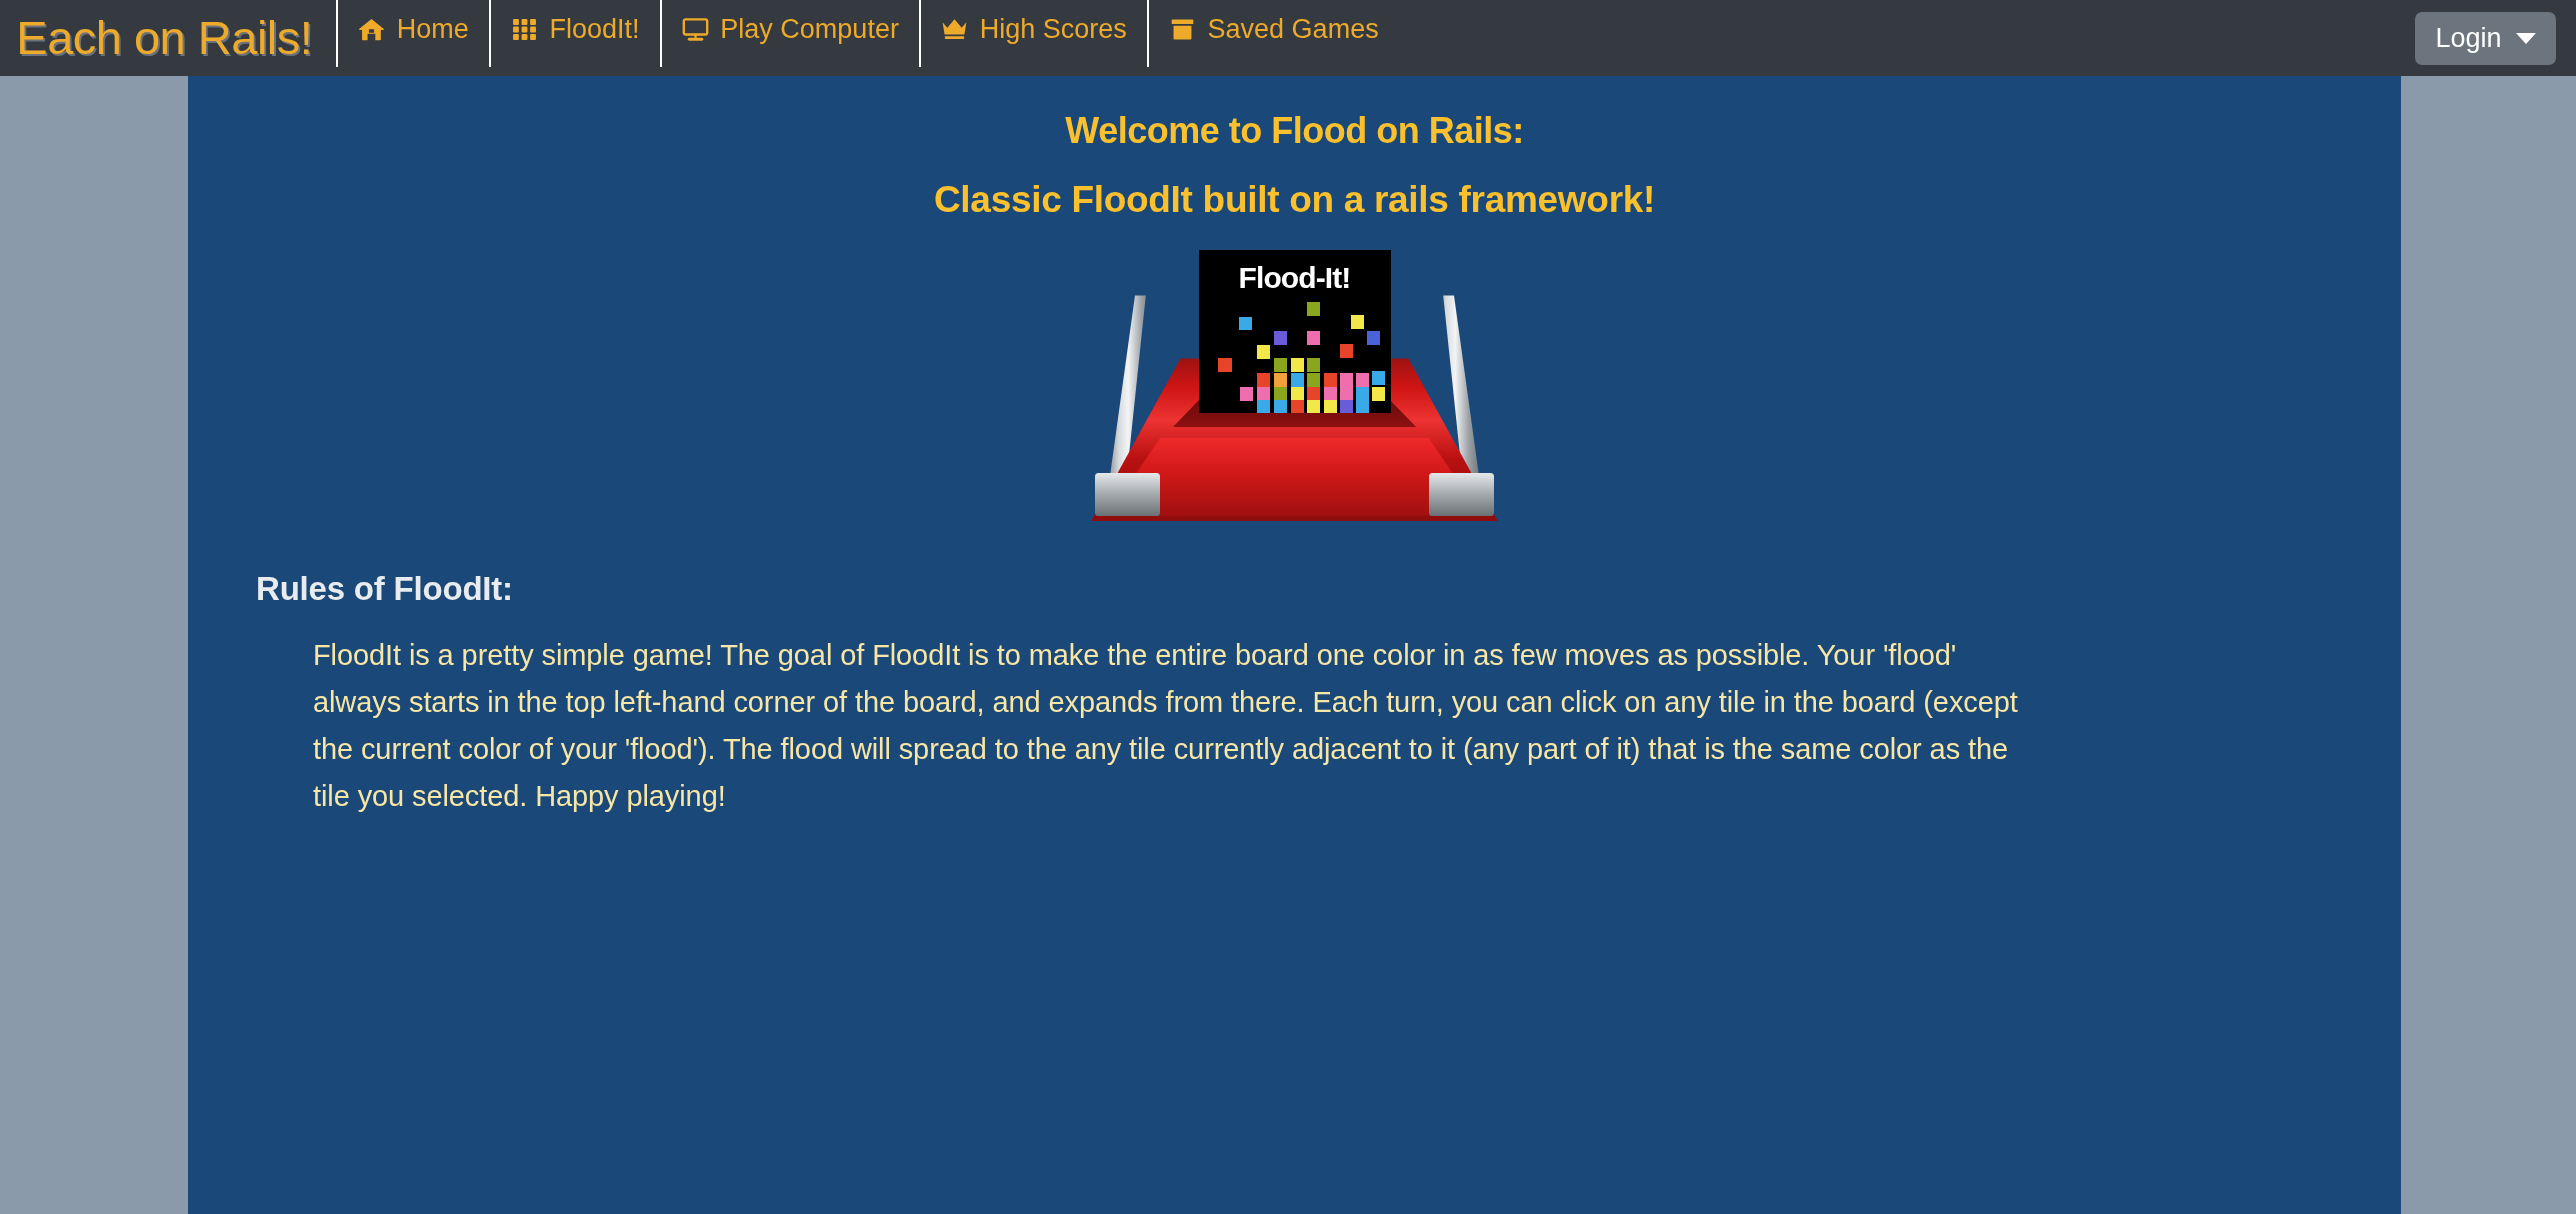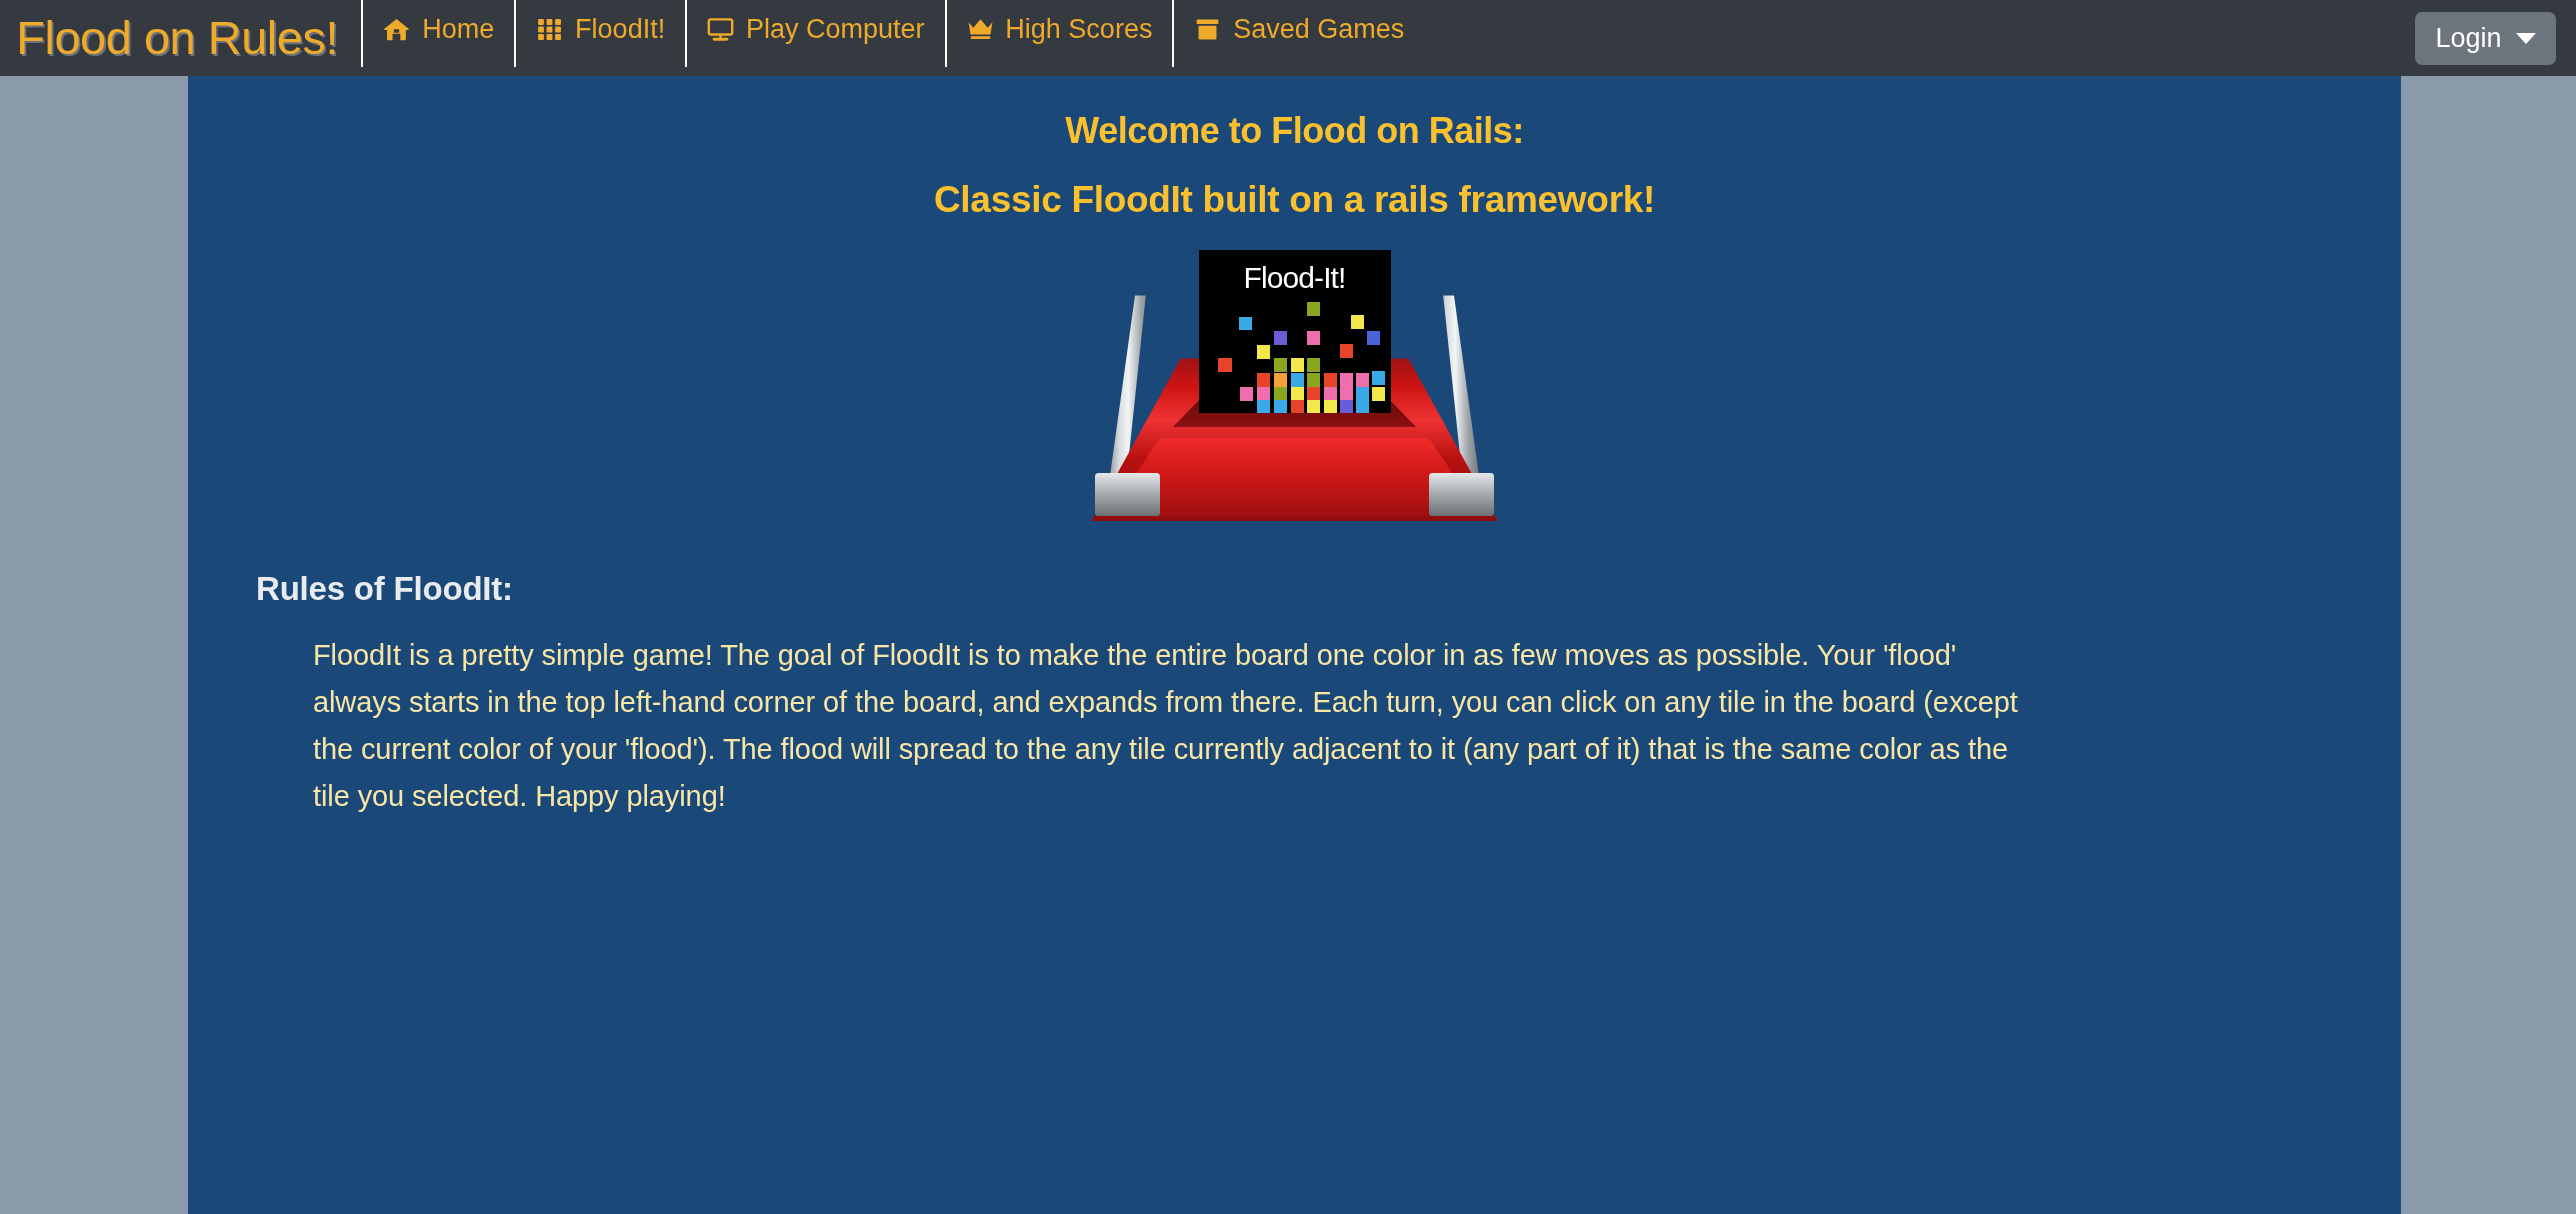--- a/index.html
+++ b/index.html
@@ -177,21 +177,21 @@
     width:192px; height:163px;
     background:#000000;
     display:flex;
     flex-direction:column;
     align-items:center;
     overflow:hidden;
   }
   .board-title{
     color:#ffffff;
     font-size:30px;
-    font-weight:normal;
+    font-weight:bold;
     letter-spacing:-0.9px;
     margin-top:11px;
     text-shadow:0 1.8px 2.7px rgba(0,0,0,.8);
   }
   .tiles{
     position:absolute;
     left:7.2px; top:52px;
     width:177px; height:107px;
   }
   .tile{ position:absolute; width:13.6px; height:13.6px; }
@@ -209,21 +209,21 @@
     line-height:1.62;
     margin:23.5px 0 0 125px;
     max-width:1717px;
     letter-spacing:-0.1px;
   }
 </style>
 </head>
 <body>
 
 <nav class="navbar">
-  <a class="brand">Flood on Rules!</a>
+  <a class="brand">Each on Rails!</a>
 
   <ul class="nav-list">
 
     <li class="nav-item">
       <span class="nav-icon">
         <svg width="27" height="27" viewBox="0 0 24 24" fill="#eeaa2a">
           <path d="M12 2.6 1.2 11.3c-.5.4-.1 1.2.5 1.2h1.9v8.4c0 .4.3.7.7.7h4.2v-5.8h6.9v5.8h4.2c.4 0 .7-.3.7-.7v-8.4h1.9c.6 0 1-.8.5-1.2L12 2.6zm-2.3 9.1h4.6v3.1H9.7v-3.1z"></path>
         </svg>
       </span>
       <span class="nav-label">Home</span>

